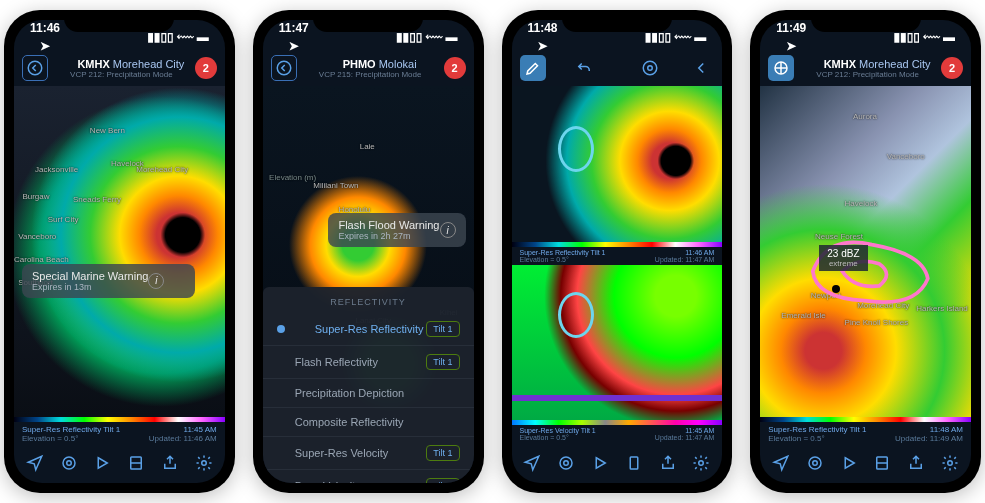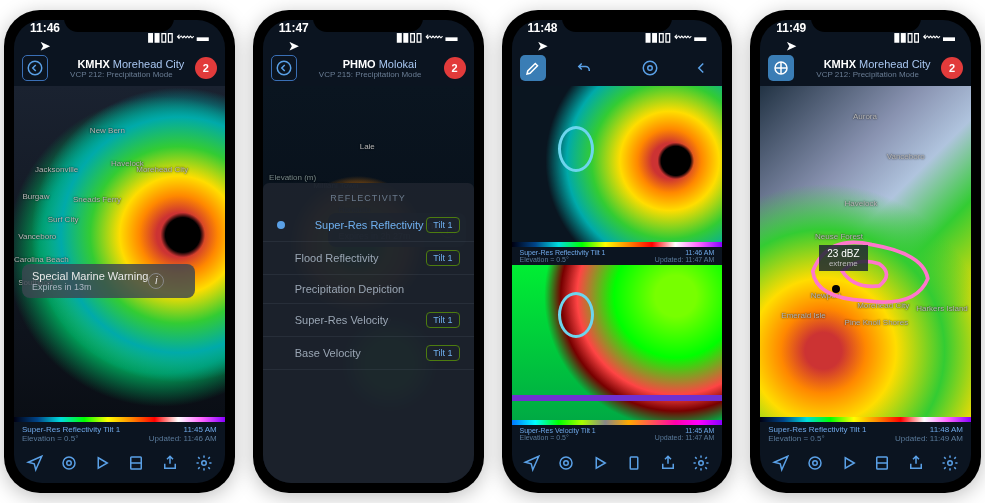--- a/index.html
+++ b/index.html
@@ -131,21 +131,21 @@
   }
   .tb-btn {
     color: #5aa0e6;
     width: 24px; height: 24px;
     display: flex; align-items: center; justify-content: center;
   }
   .panel {
     position: absolute;
     bottom: 0; left: 0; right: 0;
     background: rgba(28,34,44,.97);
-    height: 300px;
+    height: 196px;
     border-top-left-radius: 6px;
     border-top-right-radius: 6px;
   }
   .panel-section {
     color: #6a7a8c;
     font-size: 9px;
     text-align: center;
     padding: 10px 0 6px;
     letter-spacing: 1px;
   }
@@ -337,26 +337,30 @@
       </div>
       <div class="panel">
         <div class="panel-section">REFLECTIVITY</div>
         <div class="panel-row active">
           <span class="dot" style="background:#5aa0e6"></span>
           <span class="lbl">Super-Res Reflectivity</span>
           <span class="tilt">Tilt 1</span>
         </div>
         <div class="panel-row">
           <span style="width:18px"></span>
-            <span class="lbl">Flood Reflectivity</span>
+            <span class="lbl">Flash Reflectivity</span>
           <span class="tilt">Tilt 1</span>
         </div>
         <div class="panel-row">
             <span style="width:18px"></span>
             <span class="lbl">Precipitation Depiction</span>
+          </div>
+        <div class="panel-row">
+            <span style="width:18px"></span>
+            <span class="lbl">Composite Reflectivity</span>
           </div>
         <div class="panel-row">
             <span style="width:18px"></span>
             <span class="lbl">Super-Res Velocity</span>
             <span class="tilt">Tilt 1</span>
           </div>
         <div class="panel-row">
             <span style="width:18px"></span>
             <span class="lbl">Base Velocity</span>
             <span class="tilt">Tilt 1</span>

